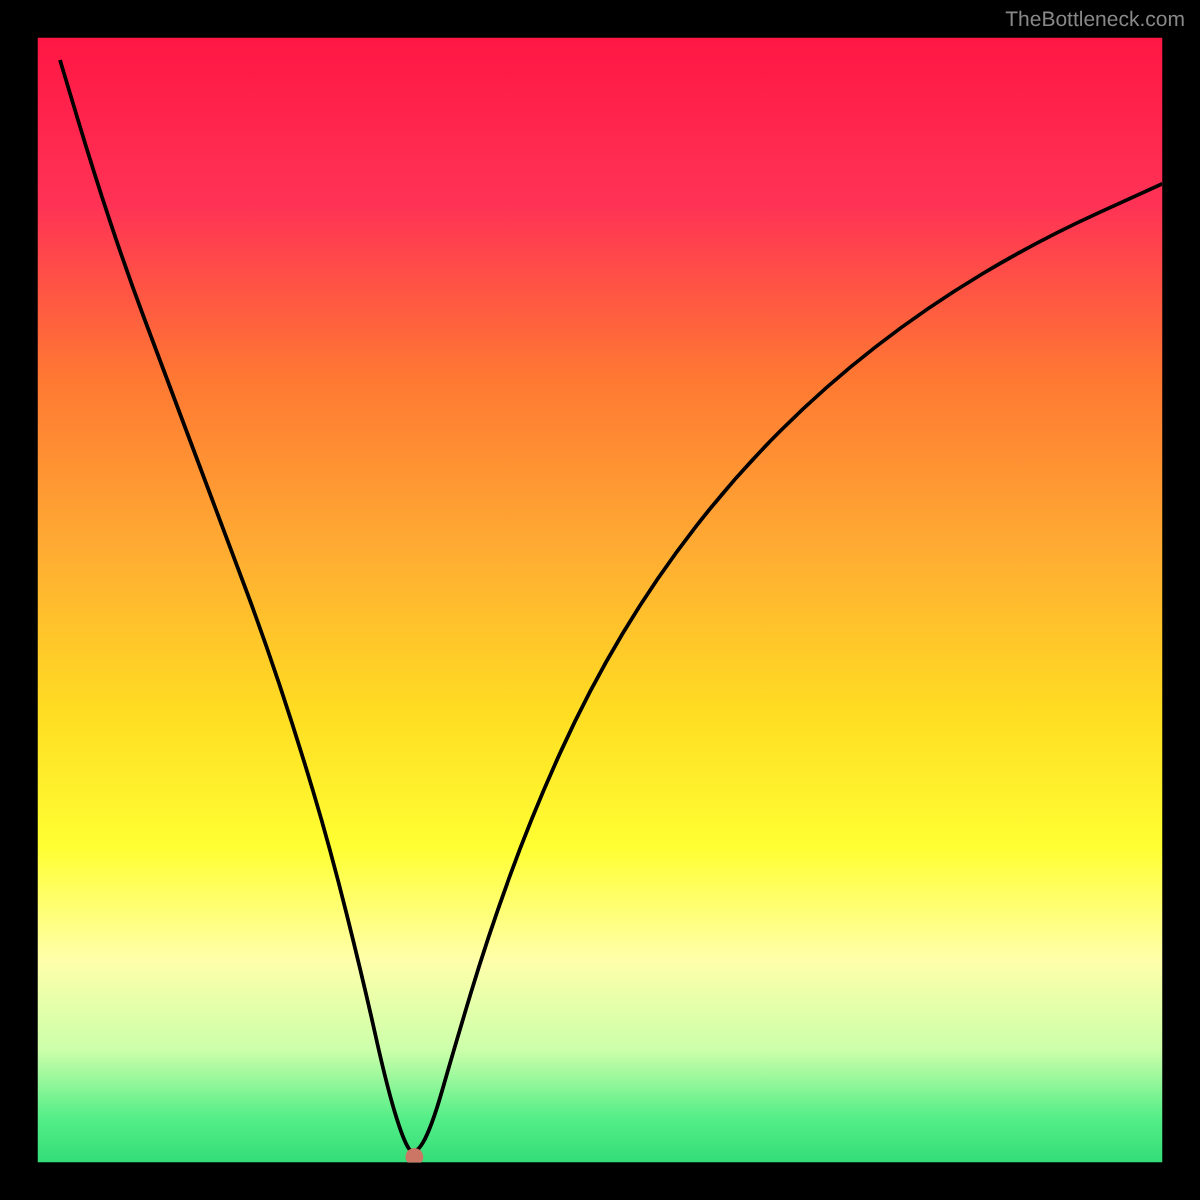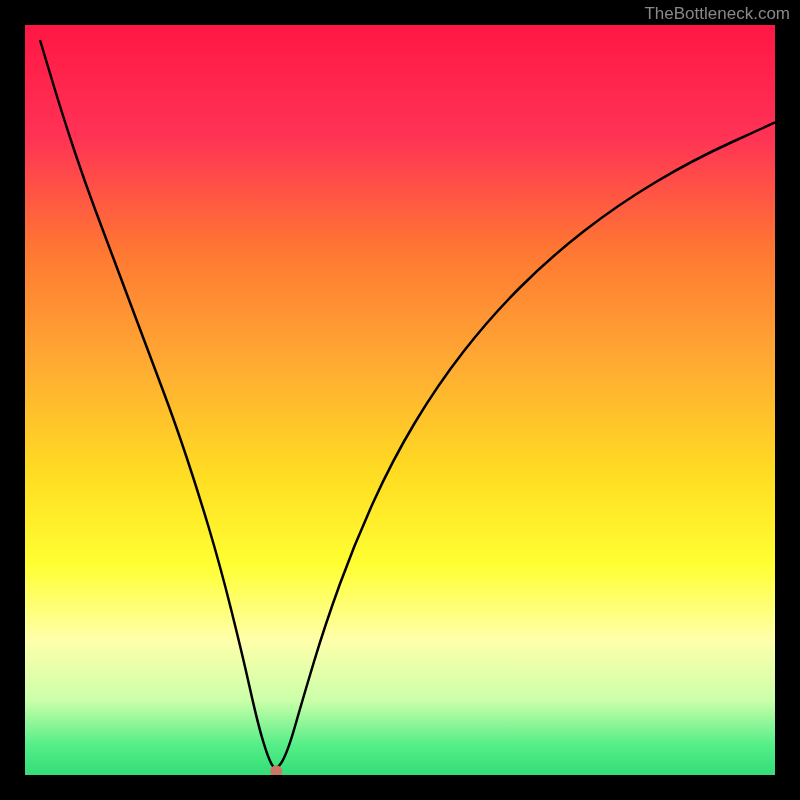--- a/index.html
+++ b/index.html
@@ -12,21 +12,21 @@
       height: 800px;
       background: #000000;
       position: relative;
       font-family: Arial, sans-serif;
     }
     .watermark {
       position: absolute;
       top: 4px;
       right: 10px;
       color: #888888;
-      font-size: 17px;
+      font-size: 14px;
       font-weight: normal;
       z-index: 10;
       text-align: right;
     }
     .chart-container {
       position: absolute;
       top: 25px;
       left: 25px;
       width: 750px;
       height: 750px;

